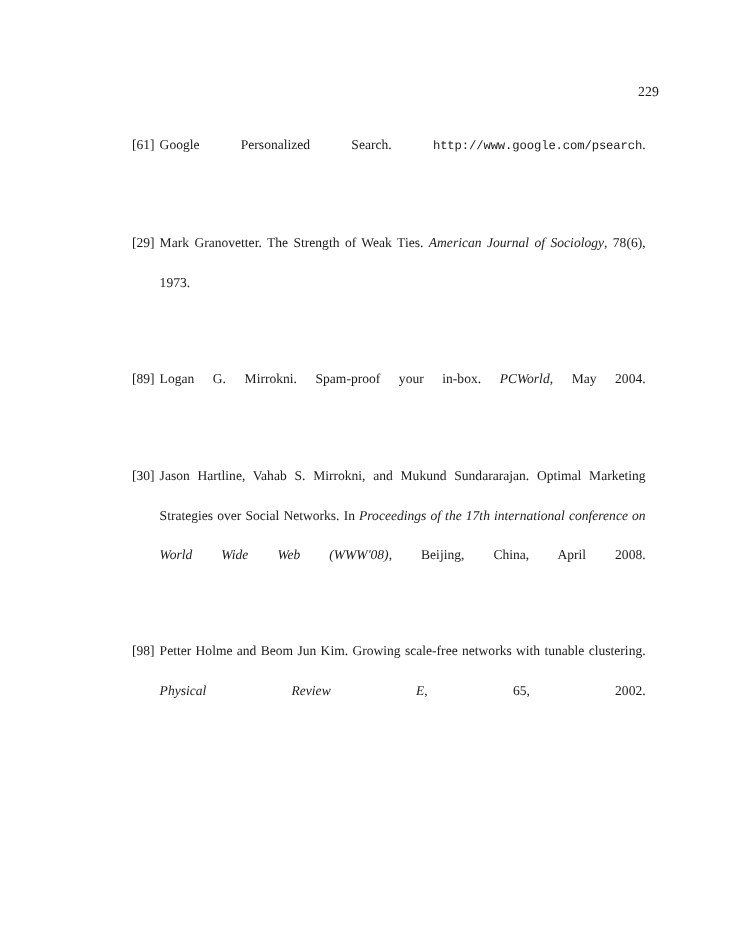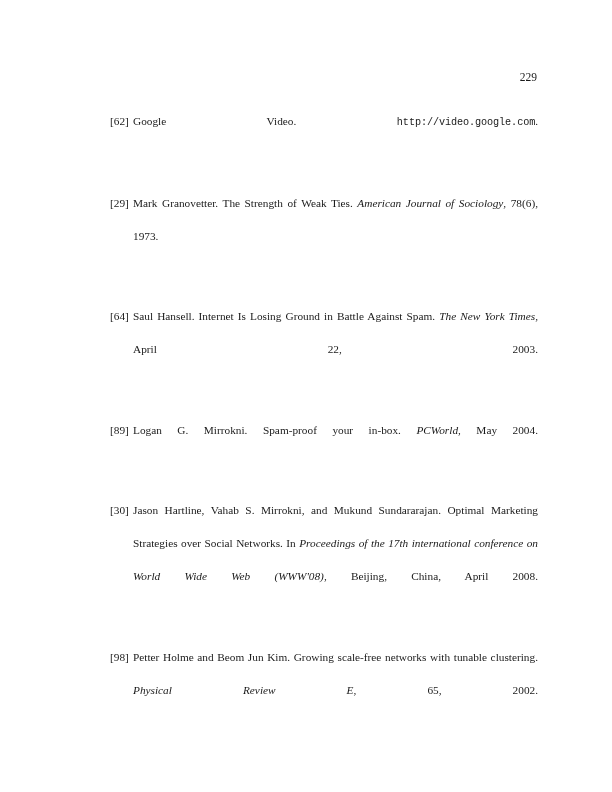--- a/index.html
+++ b/index.html
@@ -18,21 +18,21 @@
 
   .page {
     position: absolute;
     inset: 0;
   }
 
   .folio {
     position: absolute;
     top: 72px;
     left: 0;
-    right: 75px;
+    right: 63px;
     text-align: right;
     font-size: 11.5px;
     line-height: 1;
     color: #1a1a1a;
   }
 
   .biblio {
     position: absolute;
     top: 105px;
     left: 110px;
@@ -86,30 +86,26 @@
 </style>
 </head>
 <body>
 
 <div class="page">
 
   <div class="folio">229</div>
 
   <div class="biblio">
       <div class="entry">
-        <span class="label">[62]</span>
-        <span class="body"><span>Google Video. </span><span class="url">http://video.google.com</span><span>.</span></span>
+        <span class="label">[61]</span>
+        <span class="body"><span>Google Personalized Search. </span><span class="url">http://www.google.com/psearch</span><span>.</span></span>
       </div>
       <div class="entry">
         <span class="label">[29]</span>
         <span class="body"><span>Mark Granovetter. The Strength of Weak Ties. </span><i>American Journal of Sociology</i><span>, 78(6), 1973.</span></span>
-      </div>
-      <div class="entry">
-        <span class="label">[64]</span>
-        <span class="body"><span>Saul Hansell.  Internet Is Losing Ground in Battle Against Spam.  </span><i>The New York Times</i><span>, April 22, 2003.</span></span>
       </div>
       <div class="entry">
         <span class="label">[89]</span>
         <span class="body"><span>Logan G. Mirrokni. Spam-proof your in-box. </span><i>PCWorld</i><span>, May 2004.</span></span>
       </div>
       <div class="entry">
         <span class="label">[30]</span>
         <span class="body"><span>Jason Hartline, Vahab S. Mirrokni, and Mukund Sundararajan. Optimal Marketing Strategies over Social Networks. In </span><i>Proceedings of the 17th international conference on World Wide Web (WWW'08)</i><span>, Beijing, China, April 2008.</span></span>
       </div>
       <div class="entry">

